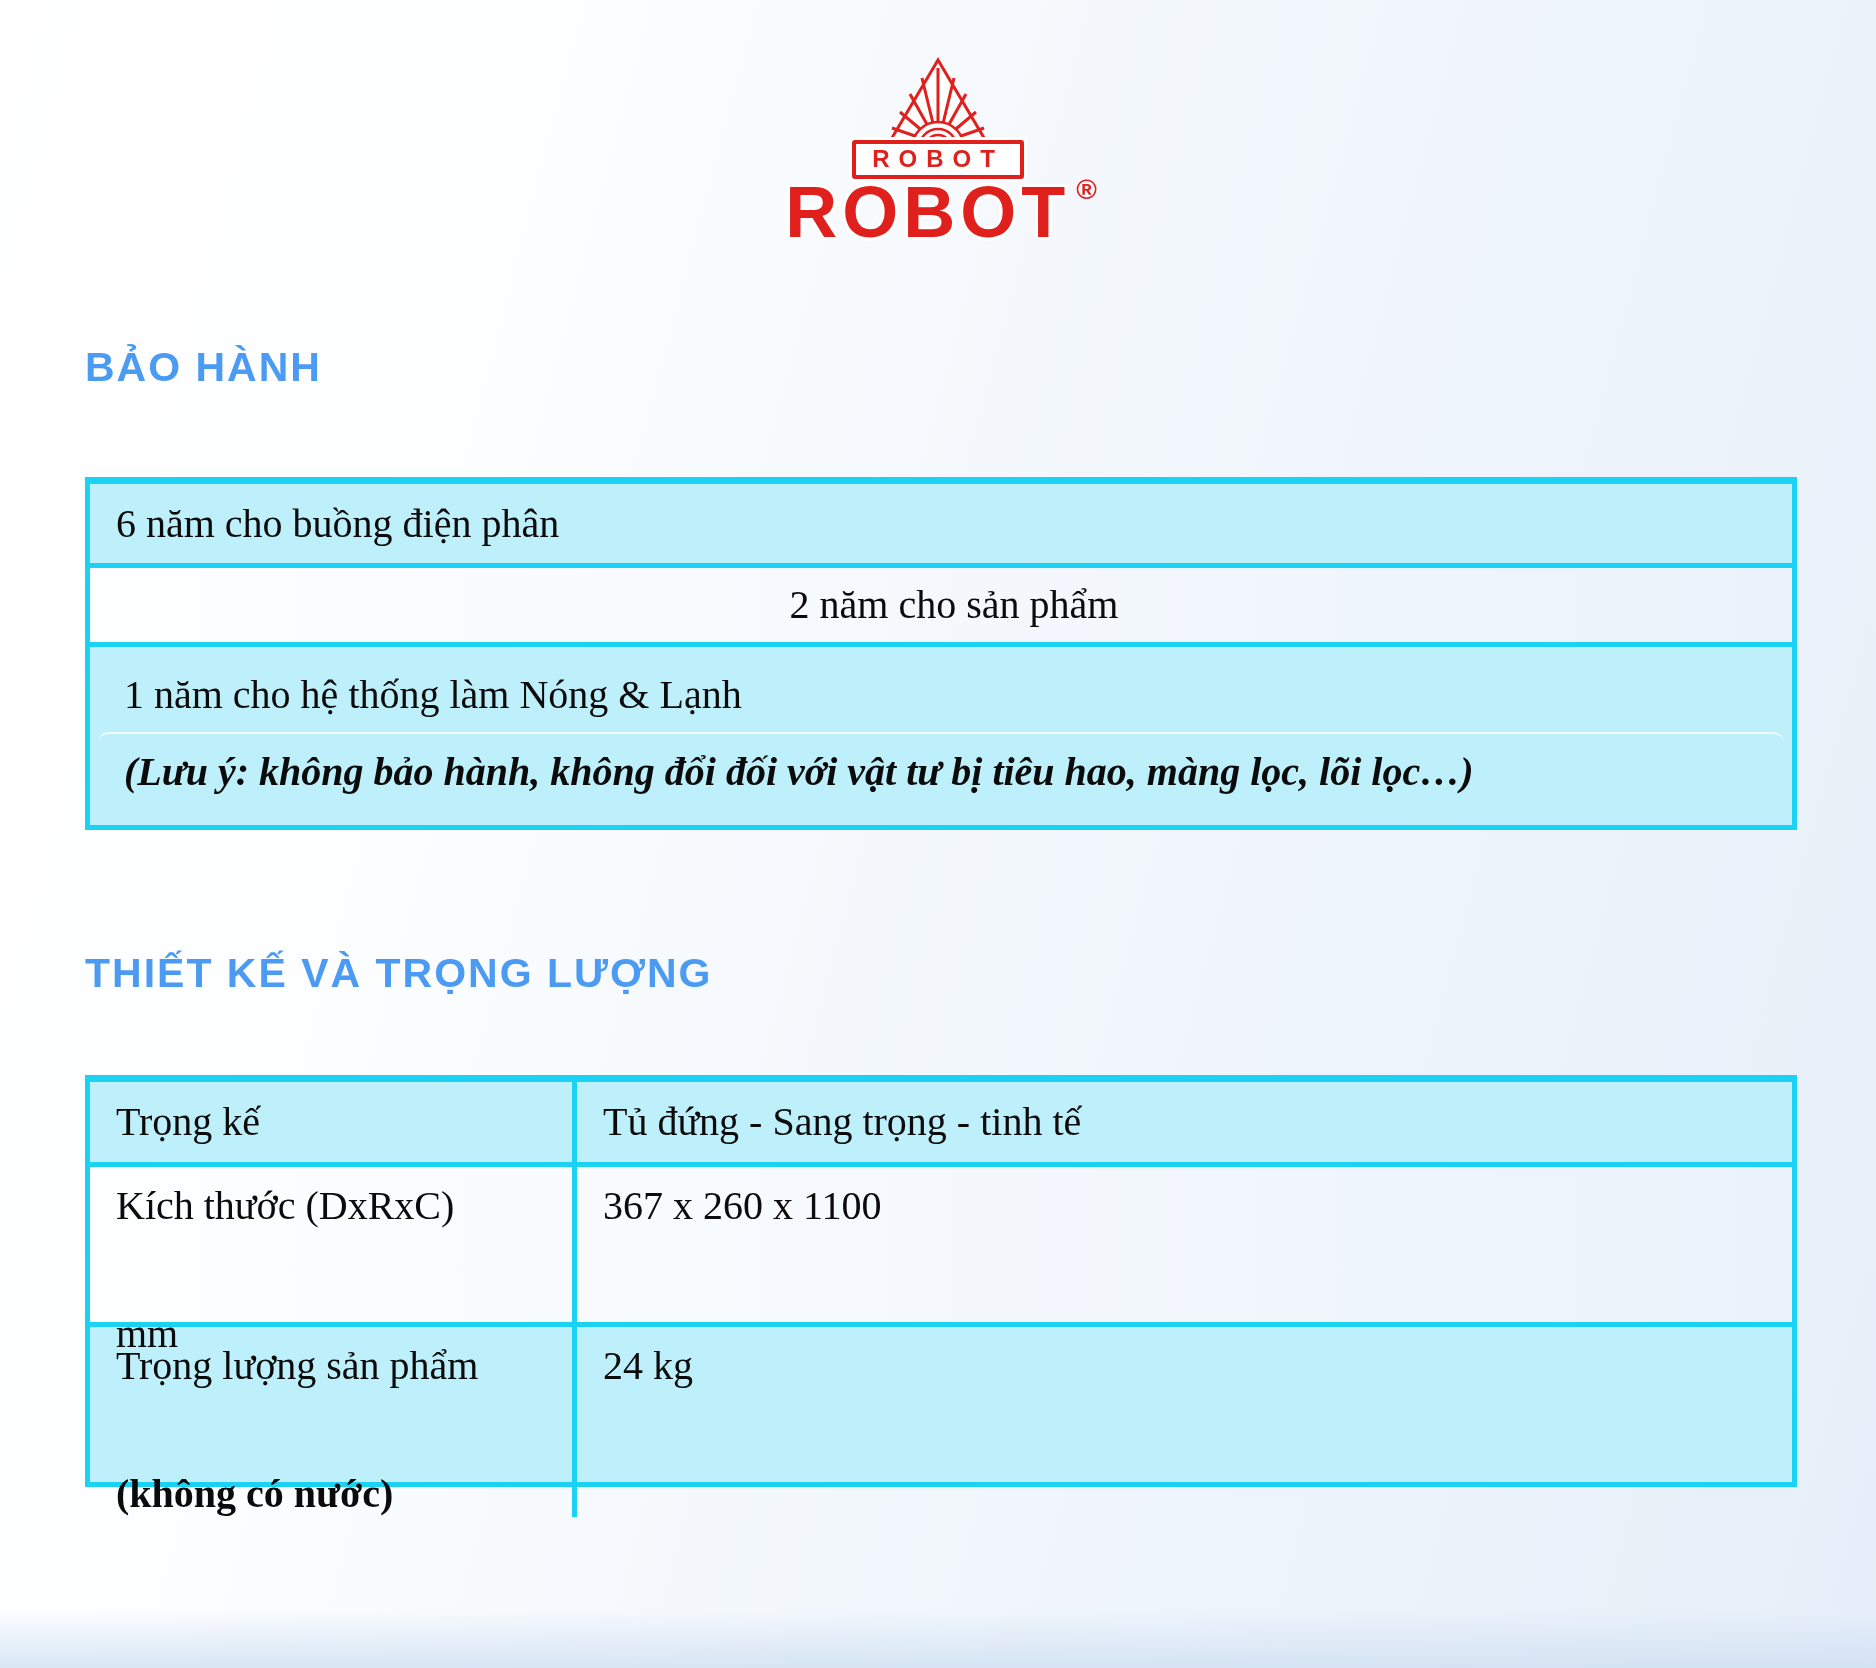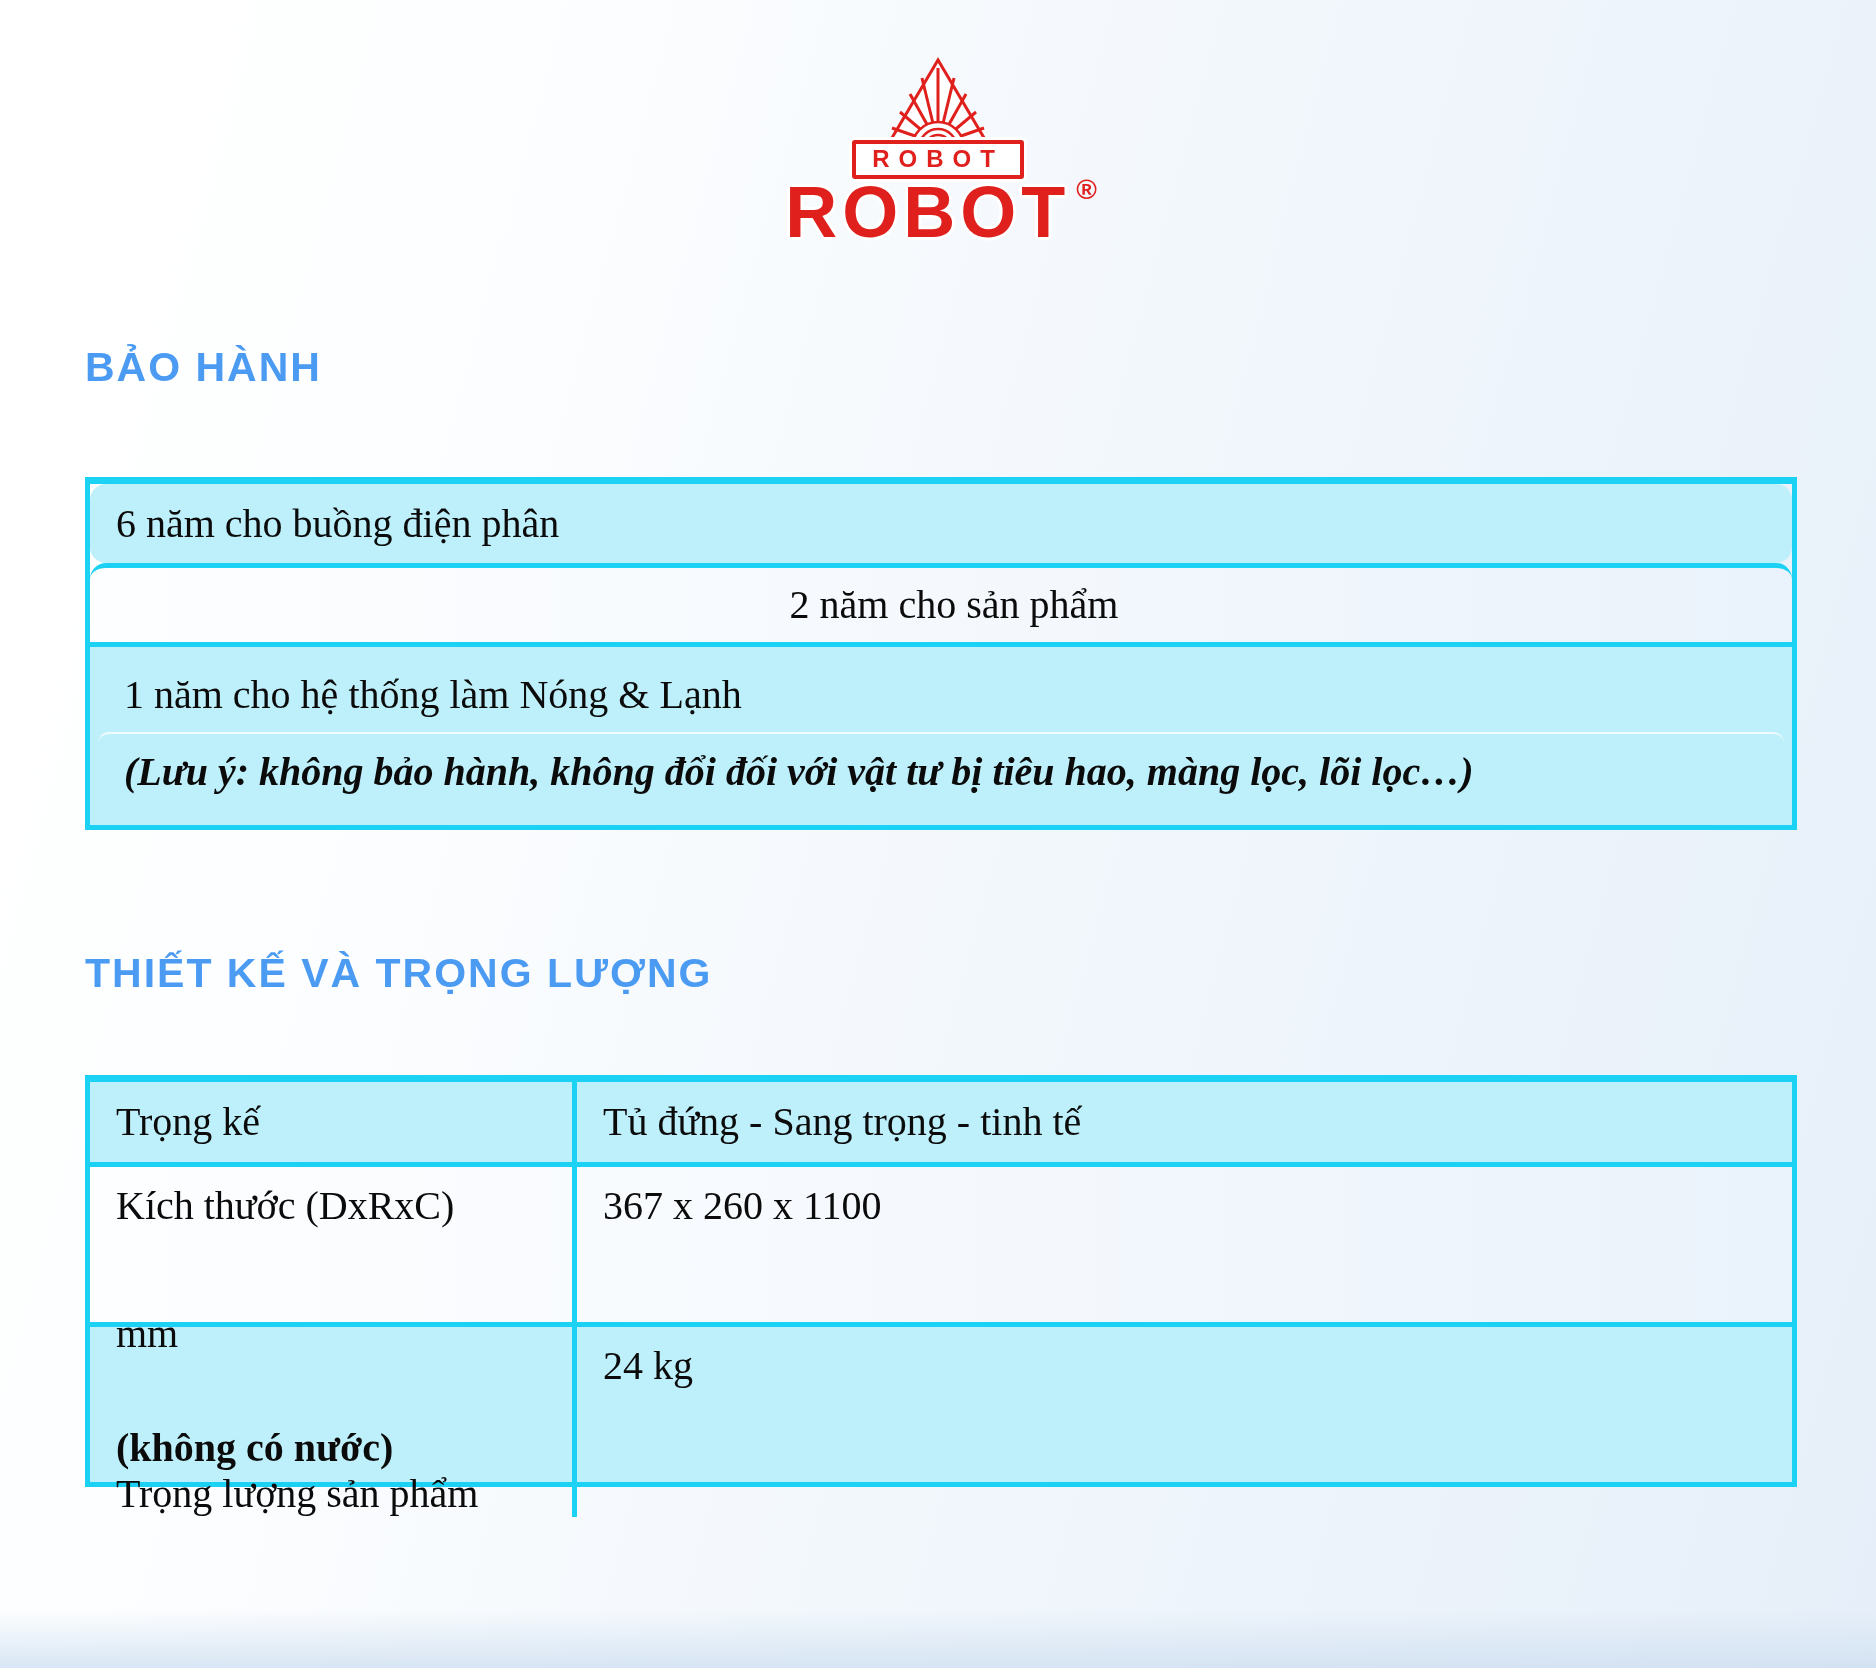--- a/index.html
+++ b/index.html
@@ -57,21 +57,21 @@
   .t-design{top:1075px;}
 
   .bg-cyan{background:#bef0fb;}
   .bg-light{background:linear-gradient(to right,#fdfeff 0%,#f4f8fd 55%,#eaf2fb 100%);justify-content:center;}
 
   .row{box-sizing:border-box;}
   .row + .row{border-top:5px solid #1bd2f4;}
   .cell-text{
     font-size:40px;color:#0b0b0b;line-height:1.15;
   }
-  .r-single{height:79px;display:flex;align-items:center;padding-left:26px;border-radius:16px;}
+  .r-single{height:79px;display:flex;align-items:center;padding-left:26px;}
 
   
   .r-multi{padding:8px;}
   .r-multi .line{padding:17px 0 14px 26px;}
   .r-multi .note{
     border-top:2px solid rgba(255,255,255,.75);
     padding:15px 10px 22px 26px;
     font-weight:bold;font-style:italic;border-radius:11px;
   }
 
@@ -155,22 +155,22 @@
         <span class="cell-text">Kích thước (DxRxC)</span>
         <span class="cell-text line2">mm</span>
       </div>
       <div class="cell">
         <span class="cell-text">367 x 260 x 1100</span>
       </div>
     </div>
 
     <div class="grid-row gr-tall bg-cyan">
       <div class="cell c1">
+        <span class="cell-text">Trọng lượng sản phẩm</span>
         <span class="cell-text line2 bold">(không có nước)</span>
-        <span class="cell-text">Trọng lượng sản phẩm</span>
       </div>
       <div class="cell">
         <span class="cell-text">24 kg</span>
       </div>
     </div>
 
   </div>
 </div>
 
 </body></html>

